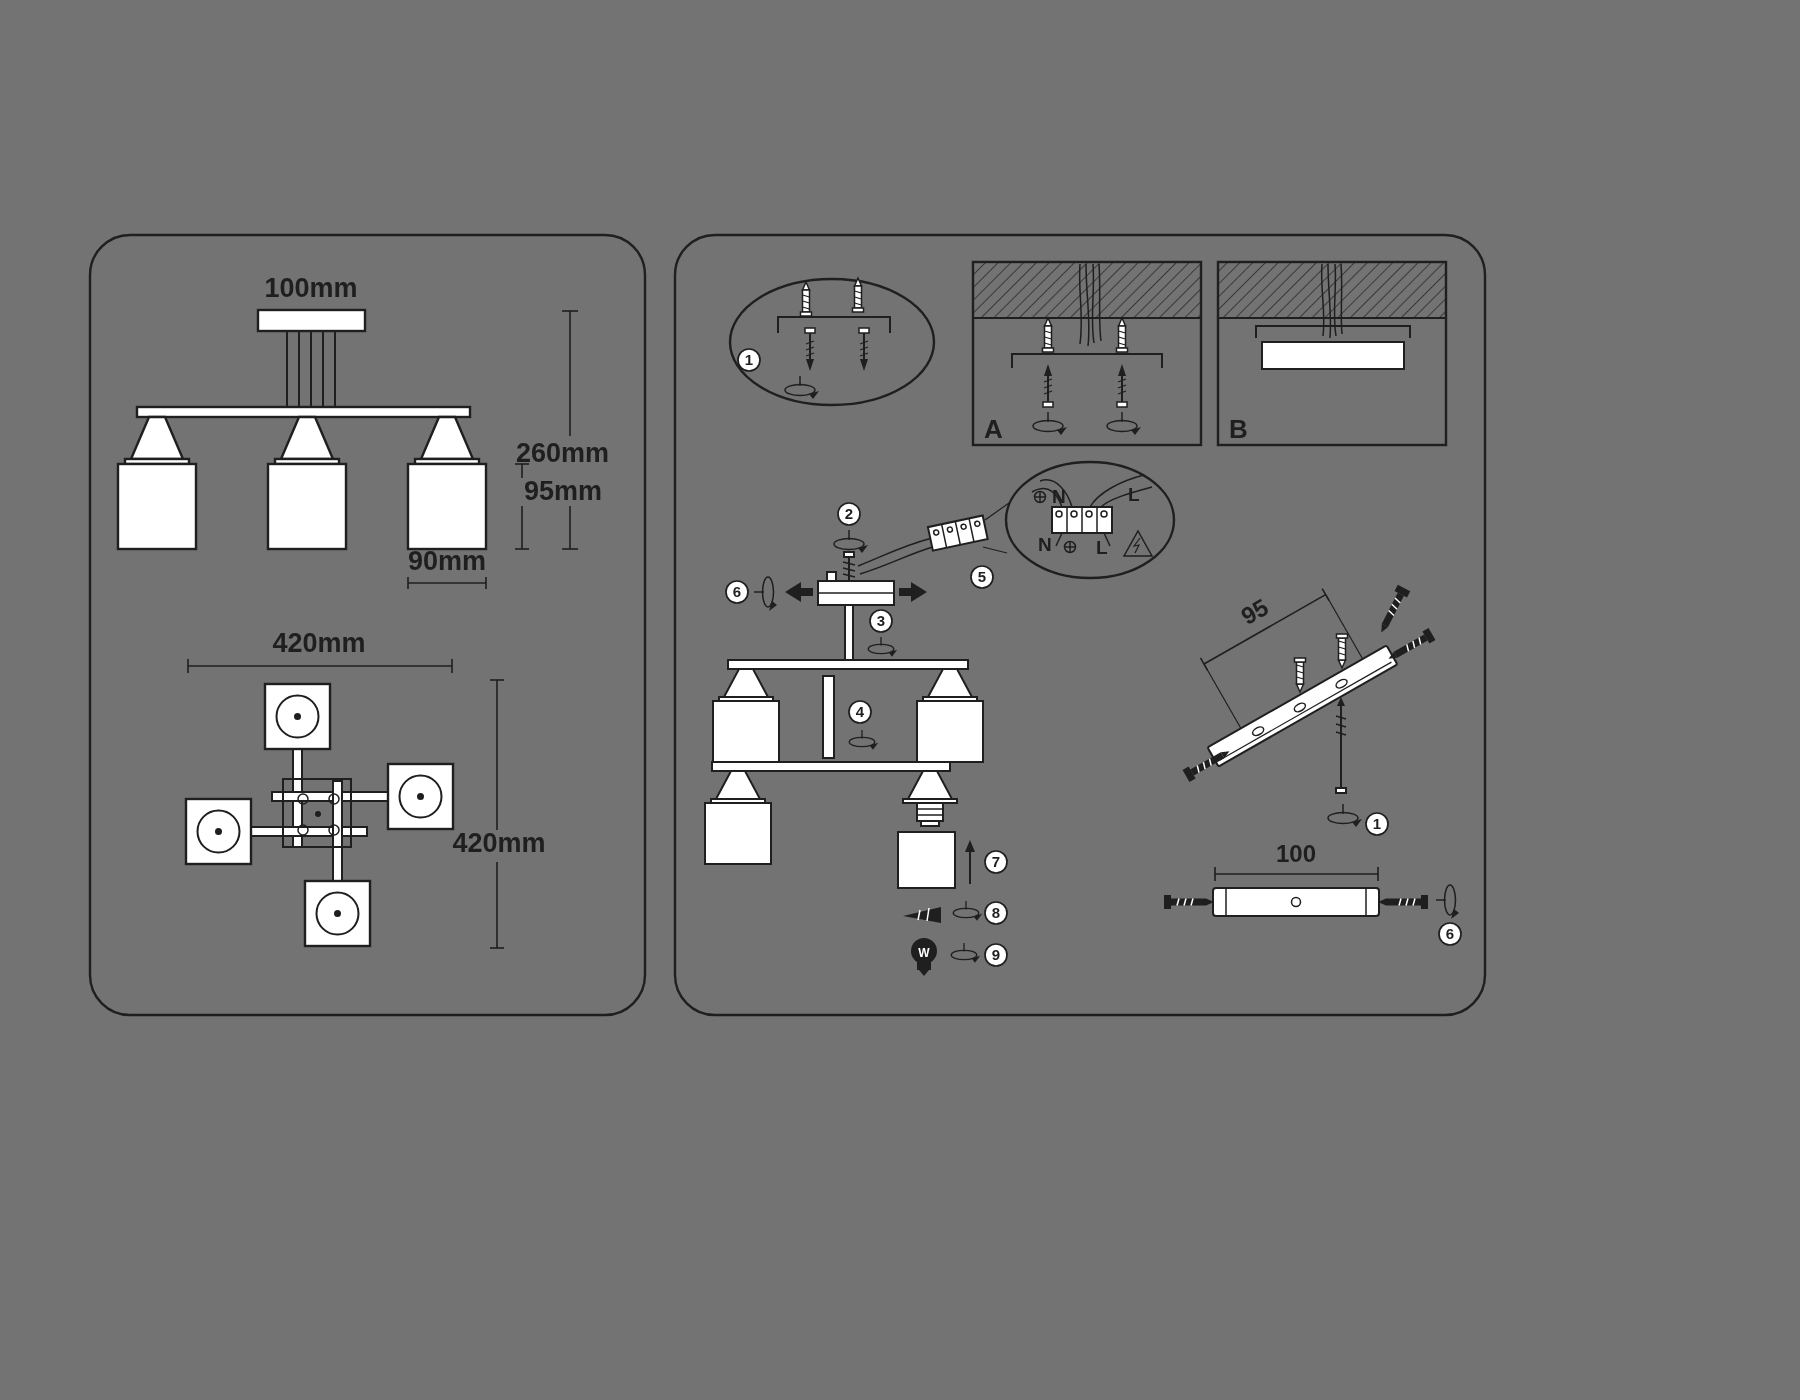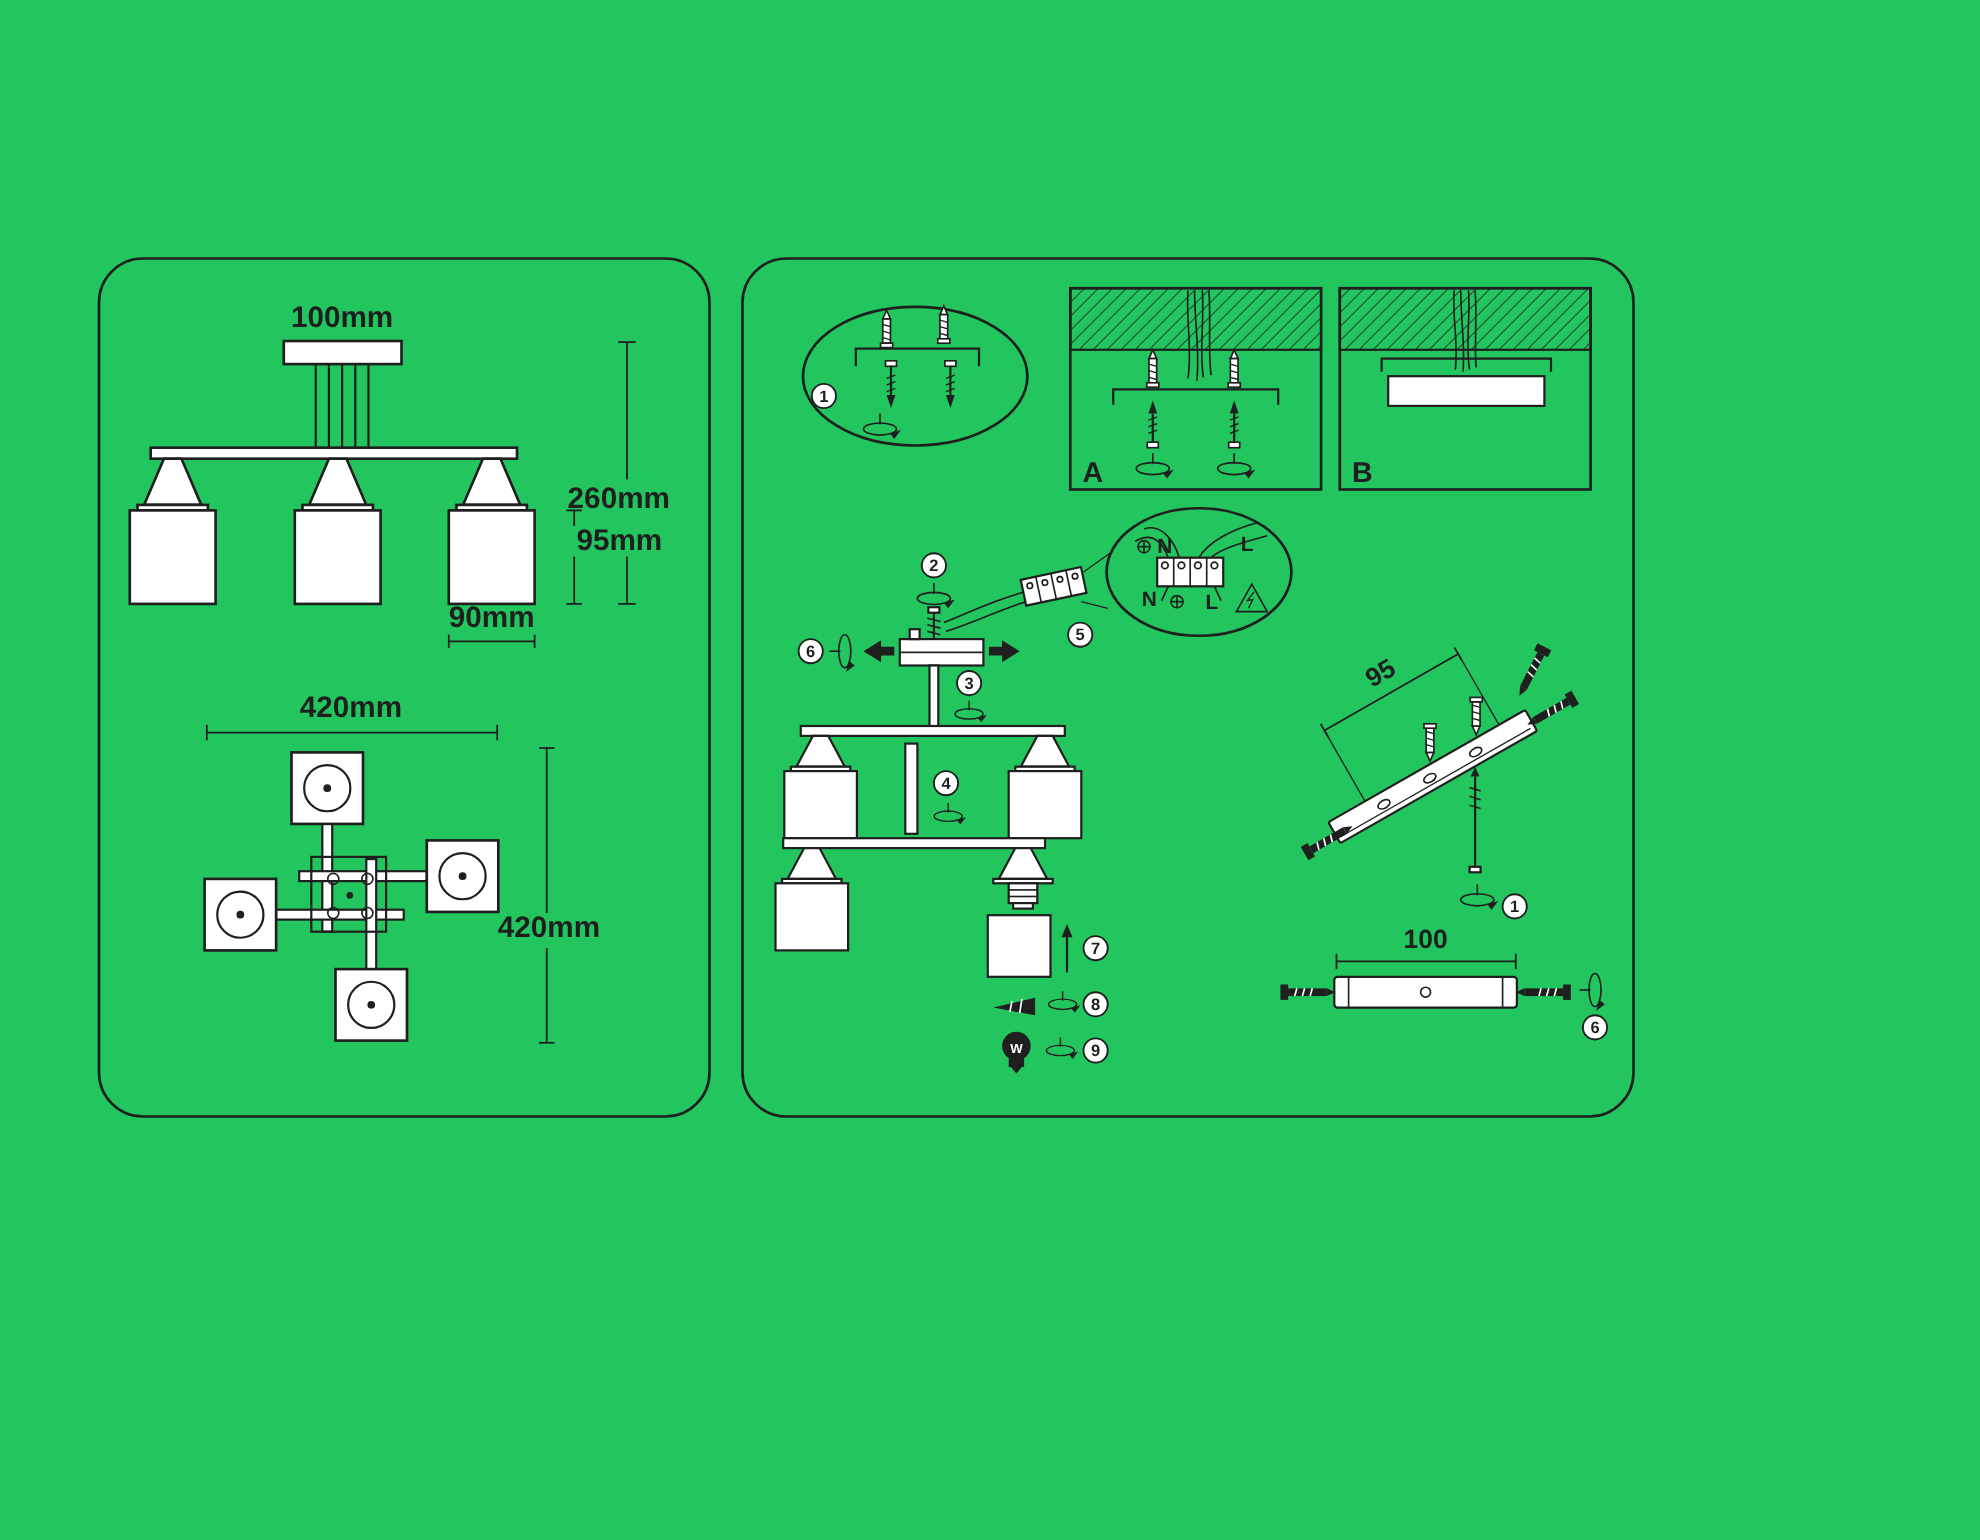--- a/index.html
+++ b/index.html
@@ -1,17 +1,17 @@
 <!DOCTYPE html>
 <html><head>
 <meta charset="utf-8">
 <title>Ceiling Light Installation Diagram</title>
 <style>
   html,body{margin:0;padding:0;background:#fff;}
-  .canvas{position:relative;width:1800px;height:1400px;background:#22c55e;font-family:"Liberation Sans",sans-serif;overflow:hidden;}
+  .canvas{position:relative;width:1800px;height:1400px;background:#737373;font-family:"Liberation Sans",sans-serif;overflow:hidden;}
   svg{position:absolute;left:0;top:0;}
   .panel{fill:none;stroke:#1f1f1f;stroke-width:2.4;}
   .part{fill:#ffffff;stroke:#1f1f1f;stroke-width:2.4;}
   .part2{fill:#ffffff;stroke:#1f1f1f;stroke-width:2;}
   .ln{stroke:#1f1f1f;stroke-width:2.4;fill:none;}
   .ln2{stroke:#1f1f1f;stroke-width:2;fill:none;}
   .thin{stroke:#1f1f1f;stroke-width:1.5;fill:none;}
   .hair{stroke:#1f1f1f;stroke-width:1.2;fill:none;}
   .dim-ln{stroke:#1f1f1f;stroke-width:1.6;fill:none;}
   text{fill:#1f1f1f;}

